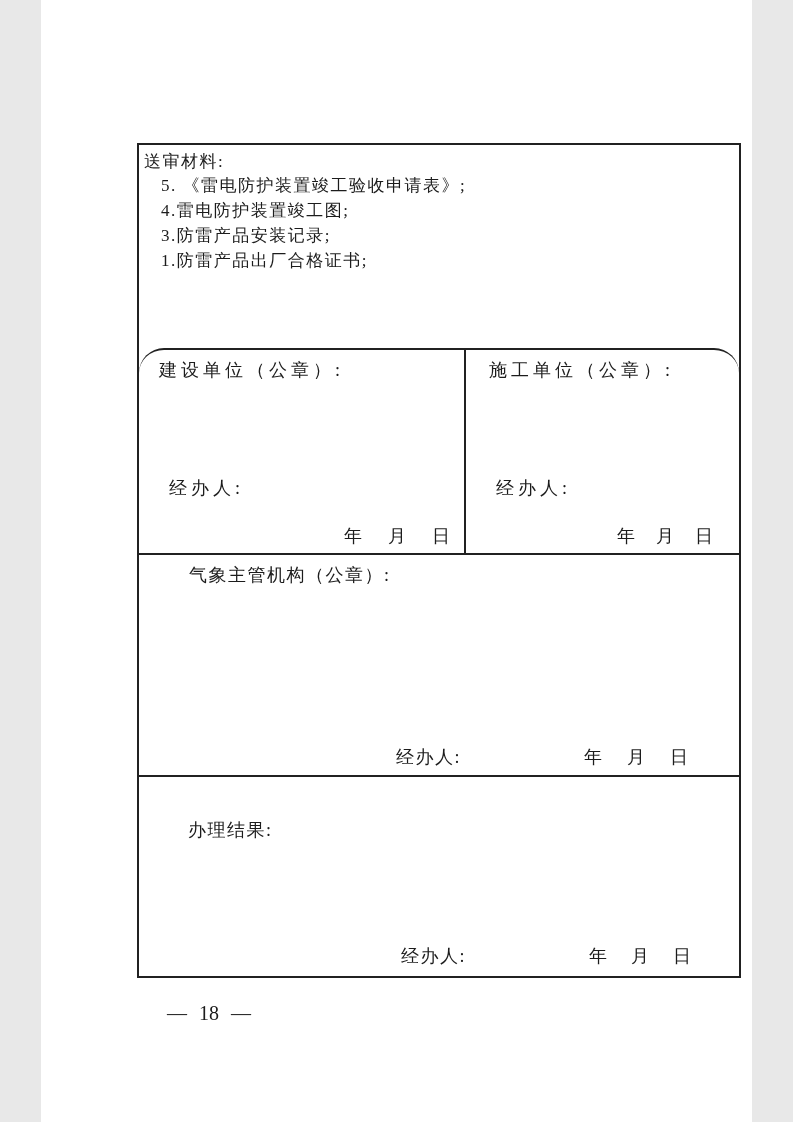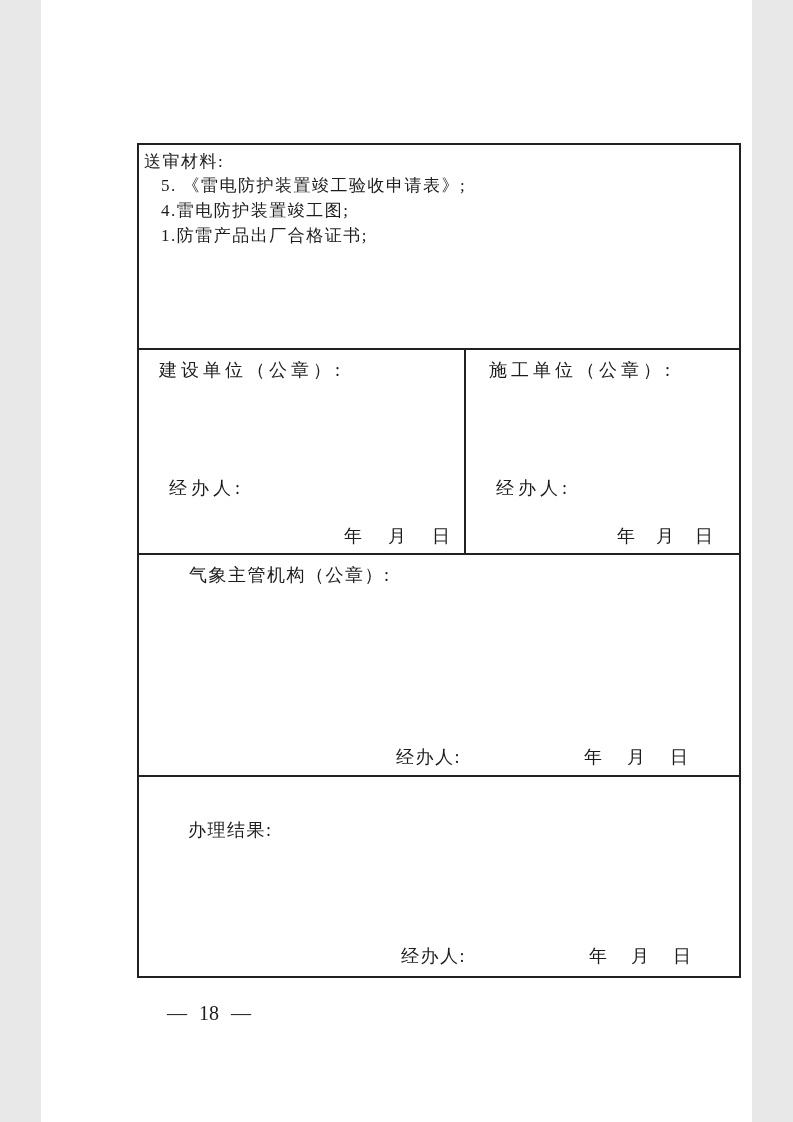--- a/index.html
+++ b/index.html
@@ -20,21 +20,21 @@
     top: 143px;
     width: 604px;
     height: 835px;
     border: 2px solid #212121;
     display: flex;
     flex-direction: column;
     background: #ffffff;
   }
   .row { position: relative; width: 100%; }
   .row-materials { height: 203px; }
-  .row-units { height: 205px; border-top: 2px solid #212121; display: flex; }
+  .row-units { height: 205px; border-top: 2px solid #212121; display: flex; border-radius: 25px; }
   .row-authority { height: 222px; border-top: 2px solid #212121; text-align: right; }
   .row-result { flex: 1; border-top: 2px solid #212121; }
 
   
   .materials-title {
     position: absolute;
     left: 5px;
     top: 5px;
     font-size: 17px;
     letter-spacing: 1.5px;
@@ -123,20 +123,21 @@
 
 <div class="page">
 
   <div class="form-table">
 
     <div class="row row-materials">
       <div class="materials-title">送审材料:</div>
       <div class="materials-list">
         <div class="materials-item">5. 《雷电防护装置竣工验收申请表》;</div>
         <div class="materials-item">4.雷电防护装置竣工图;</div>
+        <div class="materials-item">3.防雷产品安装记录;</div>
         <div class="materials-item">1.防雷产品出厂合格证书;</div>
       </div>
     </div>
 
     <div class="row row-units">
 
       <div class="cell cell-left">
         <div class="unit-label">建设单位（公章）:</div>
         <div class="agent-label-r2">经办人:</div>
         <div class="date-line date-r2-left">

